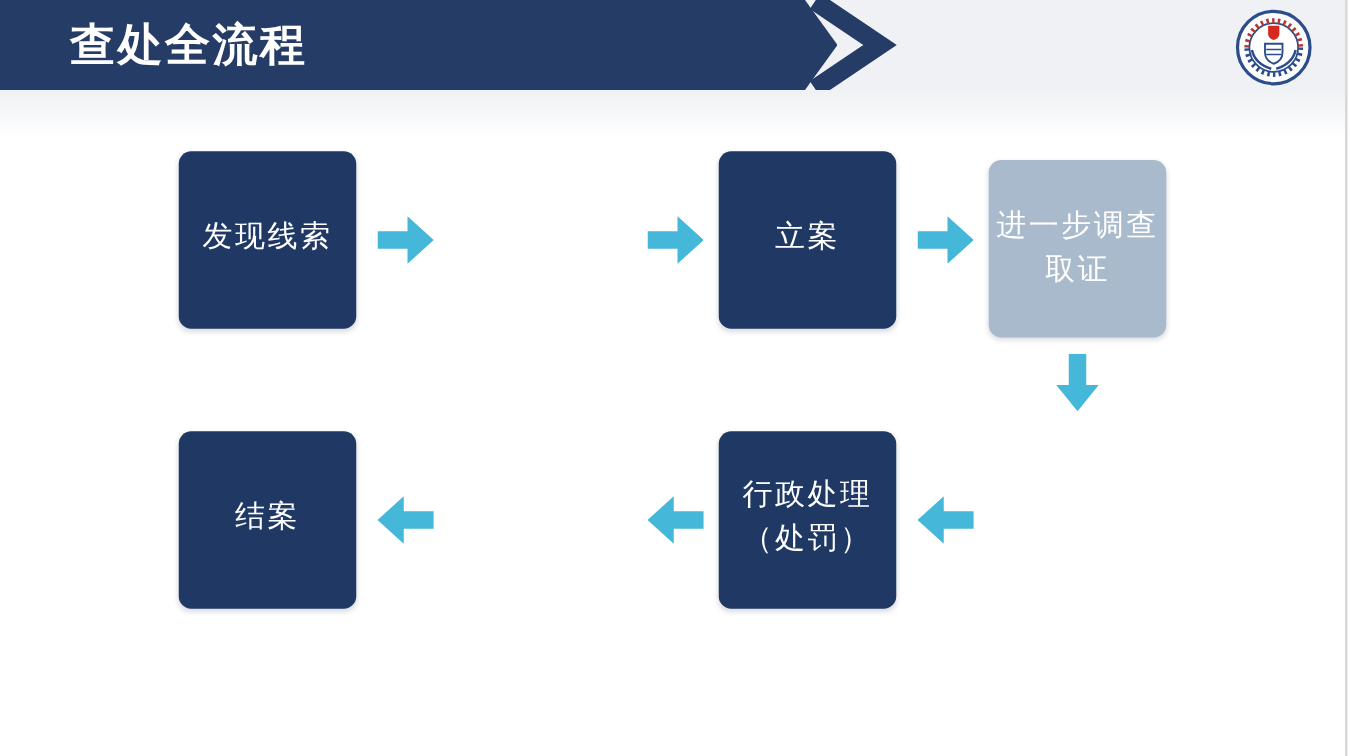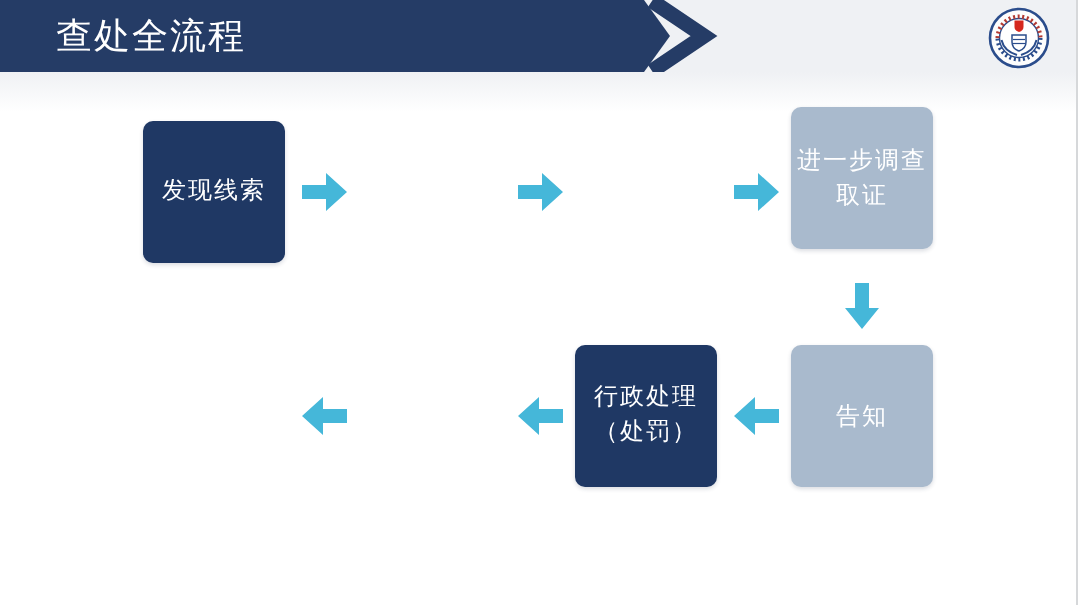--- a/index.html
+++ b/index.html
@@ -10,41 +10,41 @@
     background:linear-gradient(180deg,var(--page-top,#eff1f4) 0px,var(--page-top,#eff1f4) 72px,#ffffff 112px,#ffffff 100%);
   }
   
   .header-band{
     position:absolute;left:0;top:0;width:670px;height:72px;
     background:var(--band,#253c66);
     clip-path:polygon(0 0,644px 0,670px 36px,644px 72px,0 72px);
   }
   .page-title{
     margin:0;padding-left:56px;line-height:72px;
-    font-size:36px;font-weight:normal;color:#ffffff;letter-spacing:2px;
+    font-size:36px;font-weight:bold;color:#ffffff;letter-spacing:2px;
   }
   .header-chevron{position:absolute;left:646px;top:0;width:72px;height:72px;}
   .logo{position:absolute;left:988px;top:7px;width:62px;height:62px;}
   
   .edge-line{position:absolute;top:0;bottom:0;right:2px;width:2px;background:var(--edge-line,#d6d8da);}
   .edge-white{position:absolute;top:0;bottom:0;right:0;width:2px;background:#ffffff;}
   
   .flow-box{
     position:absolute;width:142px;height:142px;border-radius:10px;
     display:flex;align-items:center;justify-content:center;text-align:center;
     box-shadow:0 2px 4px rgba(25,40,70,.16);
   }
   .flow-box.dark{background:var(--dark-box,#1f3864);font-family:Liberation Mono, monospace;}
   .flow-box.light{background:var(--light-box,#a9bacd);}
   .flow-label{
     color:#ffffff;font-size:24px;letter-spacing:2px;line-height:1.45;
     white-space:pre-line;padding:0 6px;
   }
   .p-r1c1{left:143px;top:121px}.p-r1c2{left:359px;top:121px}
-  .p-r1c3{left:575px;top:121px}.p-r1c4{left:791px;top:107px}
+  .p-r1c3{left:575px;top:121px}.p-r1c4{left:791px;top:128px}
   .p-r2c4{left:791px;top:345px}.p-r2c3{left:575px;top:345px}
   .p-r2c2{left:359px;top:345px}.p-r2c1{left:143px;top:345px}
   
   .flow-arrow{position:absolute;}
   .ar{width:45px;height:38px;}
   .a-r1{top:173px}.a-r2{top:397px}
   .ax1{left:302px}.ax2{left:518px}.ax3{left:734px}
   .a-down{left:845px;top:283px;width:34px;height:46px;}
   .arrow-fill{fill:var(--arrow,#45b7d9);}
 </style>
@@ -69,30 +69,33 @@
     <path d="M24,28 h14 v7 q0,6.5 -7,9 q-7,-2.5 -7,-9 z" fill="#ffffff" stroke="#2b4d8c" stroke-width="1.5"></path>
     <line x1="25" y1="32.5" x2="37" y2="32.5" stroke="#2b4d8c" stroke-width="1.2"></line>
     <line x1="25" y1="36.5" x2="37" y2="36.5" stroke="#2b4d8c" stroke-width="1.2"></line>
     <path d="M13.5,33 Q16,44 29,48" fill="none" stroke="#2b4d8c" stroke-width="2"></path>
     <path d="M48.5,33 Q46,44 33,48" fill="none" stroke="#2b4d8c" stroke-width="2"></path>
   </svg>
 
   <div class="flow-box p-r1c1 dark">
     <span class="flow-label">发现线索</span>
   </div>
+  <div class="flow-box p-r1c3 dark">
+    <span class="flow-label">立案</span>
+  </div>
   <div class="flow-box p-r1c4 light">
     <span class="flow-label">进一步调查
 取证</span>
   </div>
-  <div class="flow-box p-r2c4 light">
-    <span class="flow-label">告知</span>
-  </div>
   <div class="flow-box p-r2c3 dark">
     <span class="flow-label">行政处理
 （处罚）</span>
+  </div>
+  <div class="flow-box p-r2c1 dark">
+    <span class="flow-label">结案</span>
   </div>
 
   <svg class="flow-arrow ar a-r1 ax1" viewBox="0 0 45 38" aria-hidden="true">
     <polygon class="arrow-fill" points="0,12 24,12 24,0 45,19 24,38 24,26 0,26"></polygon>
   </svg>
   <svg class="flow-arrow ar a-r1 ax2" viewBox="0 0 45 38" aria-hidden="true">
     <polygon class="arrow-fill" points="0,12 24,12 24,0 45,19 24,38 24,26 0,26"></polygon>
   </svg>
   <svg class="flow-arrow ar a-r1 ax3" viewBox="0 0 45 38" aria-hidden="true">
     <polygon class="arrow-fill" points="0,12 24,12 24,0 45,19 24,38 24,26 0,26"></polygon>

